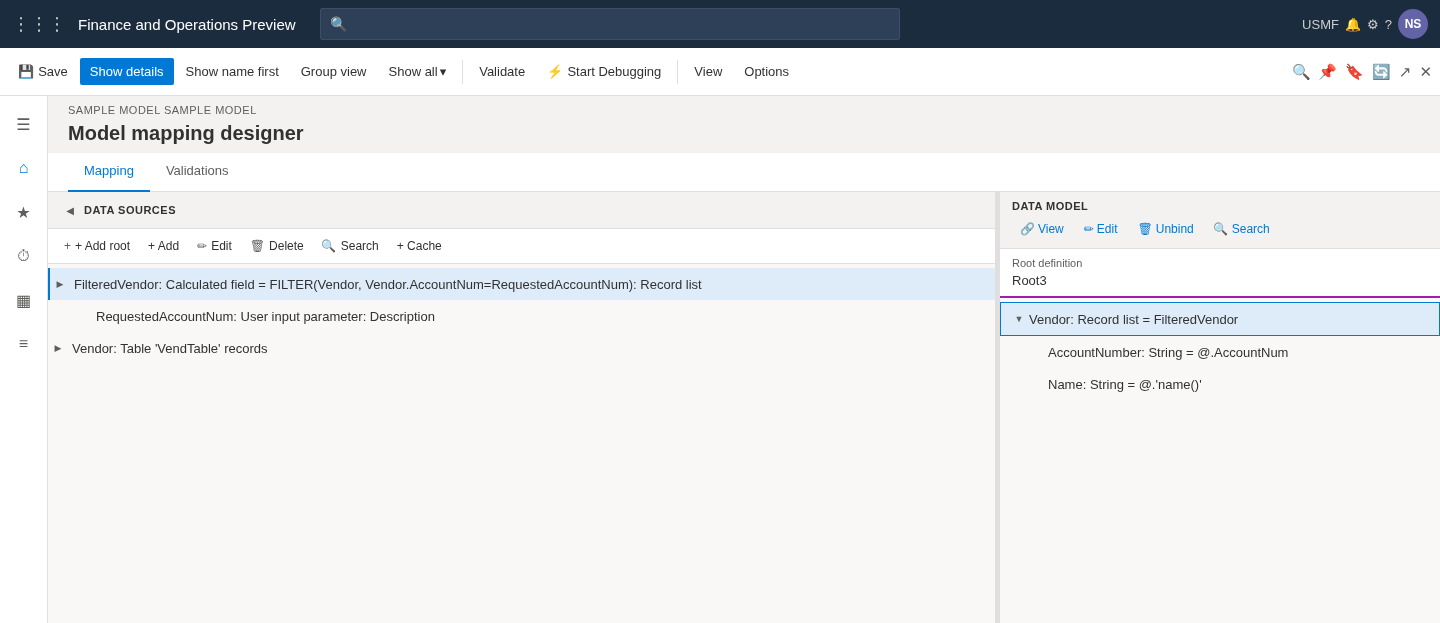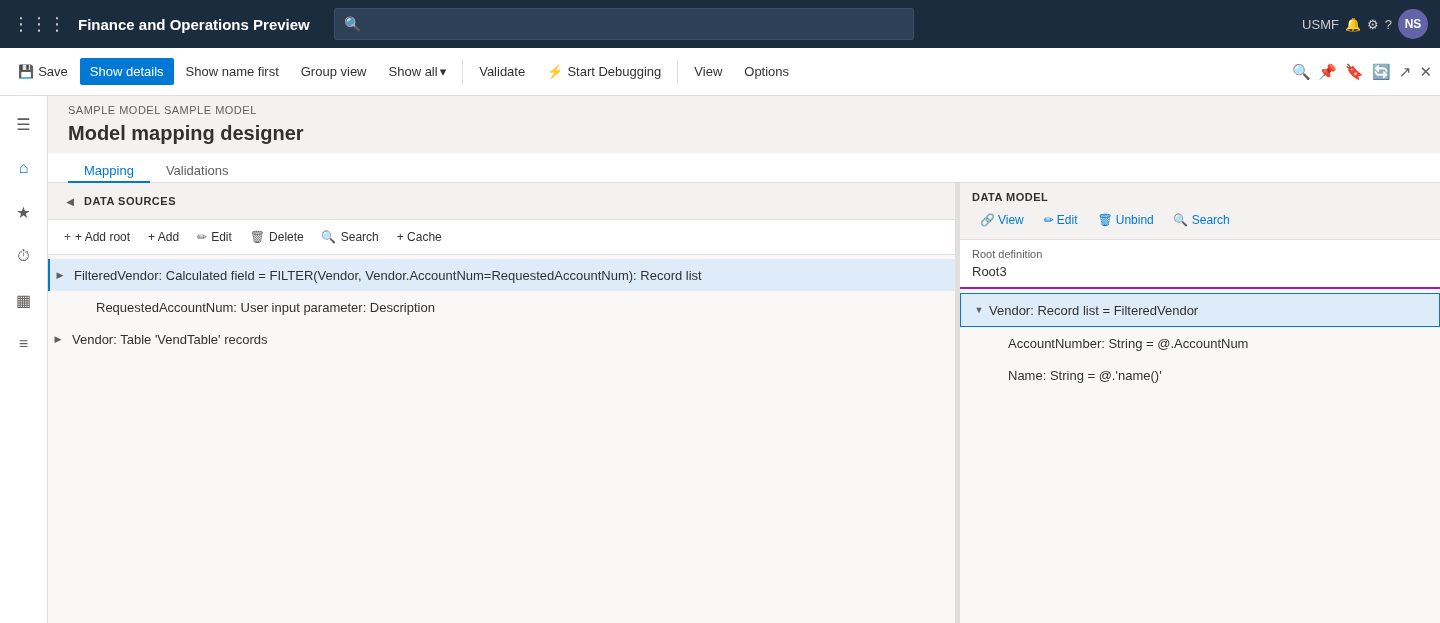--- a/index.html
+++ b/index.html
@@ -4,21 +4,21 @@
   <style>
     * { box-sizing: border-box; margin: 0; padding: 0; }
     body { font-family: 'Segoe UI', sans-serif; font-size: 13px; background: #f3f2f1; overflow: hidden; }
 
     
     .top-nav {
       display: flex; align-items: center; background: #1a2c3d; height: 48px;
       padding: 0 12px; gap: 8px;
     }
     .nav-grid-icon { color: #ccc; font-size: 18px; cursor: pointer; margin-right: 4px; }
-    .nav-title { color: #fff; font-size: 15px; font-weight: 700; white-space: nowrap; }
+    .nav-title { color: #fff; font-size: 15px; font-weight: 400; white-space: nowrap; }
     .nav-search-box {
       display: flex; align-items: center; background: #2e4057; border: 1px solid #3a5068;
       border-radius: 2px; padding: 0 10px; height: 32px; flex: 1; max-width: 580px; margin: 0 16px;
     }
     .nav-search-box input {
       background: transparent; border: none; outline: none; color: #ccc; font-size: 13px;
       flex: 1; margin-left: 6px;
     }
     .nav-search-box input::placeholder { color: #8a9bb0; }
     .nav-search-icon { color: #8a9bb0; font-size: 14px; }
@@ -70,21 +70,21 @@
     }
 
     
     .page-title { padding: 4px 20px 8px; font-size: 20px; font-weight: 600; color: #323130; }
 
     
     .tabs-bar {
       display: flex; border-bottom: 1px solid #e1dfdd; padding: 0 20px; background: #fff;
     }
     .tab-item {
-      padding: 10px 16px 3px; cursor: pointer; font-size: 13px; color: #605e5c;
+      padding: 10px 16px 12px; cursor: pointer; font-size: 13px; color: #605e5c;
       border-bottom: 2px solid transparent; margin-bottom: -1px;
     }
     .tab-item.active { color: #0078d4; border-bottom-color: #0078d4; }
 
     
     .split-panel { display: flex; flex: 1; overflow: hidden; }
 
     
     .ds-panel {
       flex: 1; display: flex; flex-direction: column; overflow: hidden;
@@ -128,21 +128,21 @@
     .tree-item .item-text { flex: 1; padding-left: 4px; }
     .tree-item.indent1 { padding-left: 24px; }
 
     
     .resizer {
       width: 4px; background: #e1dfdd; cursor: col-resize; flex-shrink: 0;
     }
 
     
     .dm-panel {
-      width: 480px; display: flex; flex-direction: column; overflow: hidden;
+      width: 440px; display: flex; flex-direction: column; overflow: hidden;
       background: #f9f8f7; flex-shrink: 0;
     }
     .dm-header {
       padding: 8px 12px; background: #f3f2f1; border-bottom: 1px solid #e1dfdd;
     }
     .dm-title {
       font-size: 11px; font-weight: 600; color: #323130; text-transform: uppercase;
       letter-spacing: 0.5px; margin-bottom: 6px;
     }
     .dm-toolbar {

